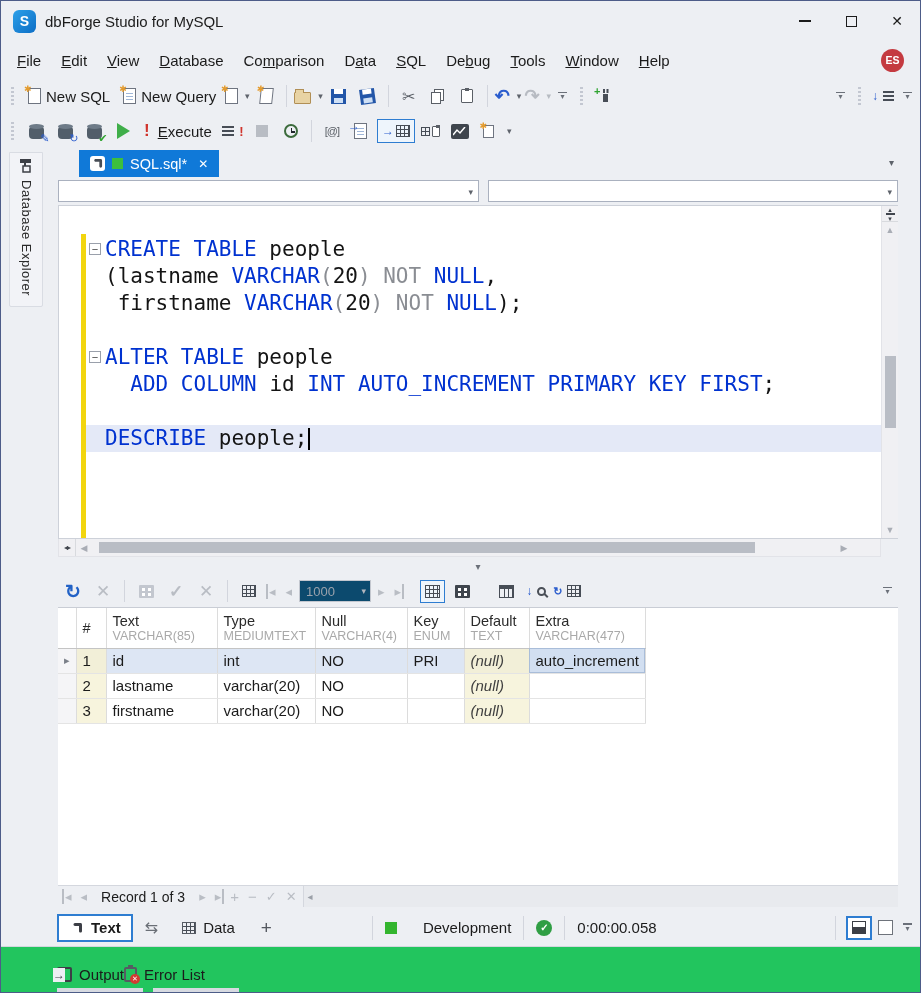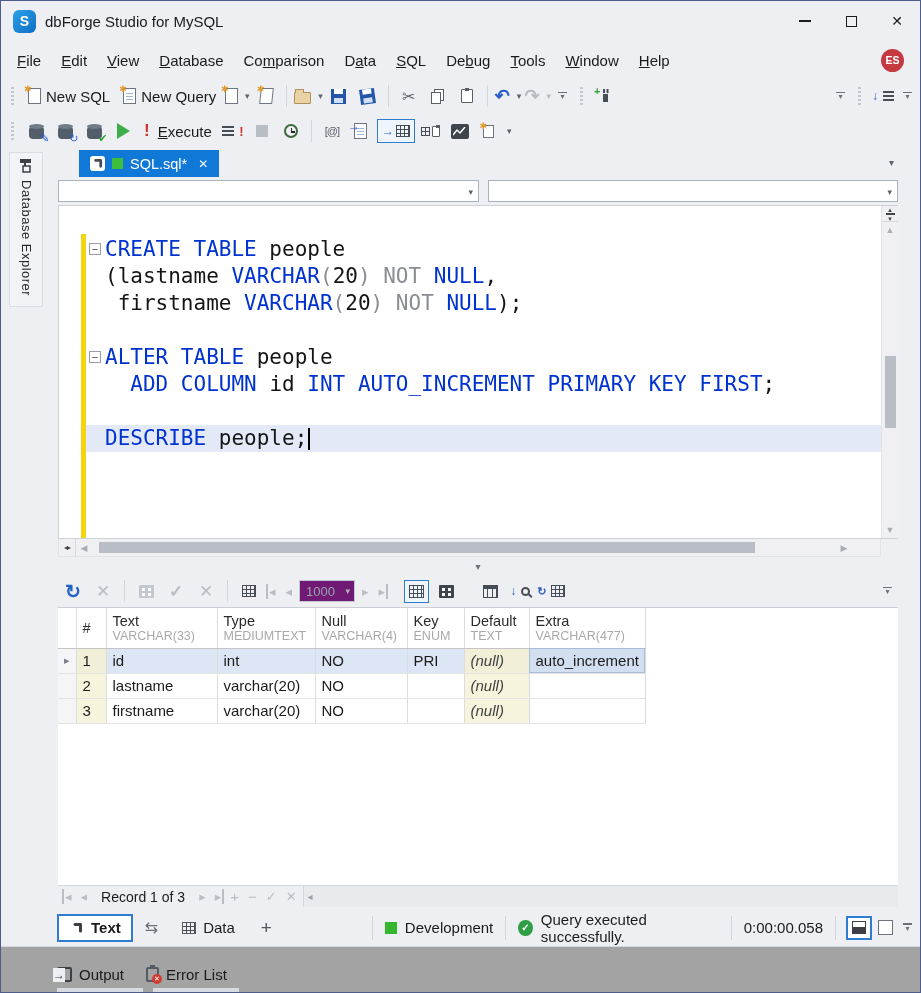--- a/index.html
+++ b/index.html
@@ -123,21 +123,21 @@
   .hs-arrow{width:16px;text-align:center;color:#a9adb5;font-size:9px;}
   .hs-thumb{position:absolute;left:40px;width:656px;top:3px;height:11px;background:#b9bdc5;}
   .hs-arrow.r{position:absolute;right:28px;}
 
   .vsplitter{height:18px;display:flex;align-items:center;justify-content:center;color:#6b7079;font-size:10px;}
 
   
   .res-toolbar{height:32px;display:flex;align-items:center;gap:4px;padding:0 2px;}
   .refresh-ic{color:#2262c6;font-size:19px;font-weight:bold;}
   .gray{color:#b9bdc4;} .gray-d{color:#9ba0a8;}
-  .page-combo{width:56px;height:22px;border:1px solid #c3c7cf;background:#701a75;color:#9aa2ac;font-size:13px;
+  .page-combo{width:72px;height:22px;border:1px solid #c3c7cf;background:#0c4a6e;color:#9aa2ac;font-size:13px;
     display:flex;align-items:center;padding:0 6px;position:relative;}
   .page-combo .dd{position:absolute;right:4px;color:#b2b6be;}
   .nav-a{font-size:13px;color:#b9bdc4;padding:0 3px;}
   .nav-a.e{border-left:2px solid #b9bdc4;padding-left:1px;}
   .nav-a.e2{border-right:2px solid #b9bdc4;padding-right:1px;}
 
   
   .grid-area{height:278px;background:#fff;border-top:1px solid #c9cdd5;position:relative;overflow:hidden;}
   table.grid{border-collapse:collapse;table-layout:fixed;font-size:15px;color:#1b1b1b;}
   .grid th,.grid td{border-right:1px solid #dcdcdc;border-bottom:1px solid #e4e4e4;padding:0 6px;overflow:hidden;white-space:nowrap;text-align:left;font-weight:normal;}
@@ -158,31 +158,31 @@
   .record-nav{height:22px;display:flex;align-items:center;gap:3px;background:#edeff3;border-top:1px solid #d4d7de;padding-left:4px;font-size:14px;color:#1b1b1b;}
   .rn-label{margin:0 8px;}
   .rn-track{flex:1;height:100%;background:#e8eaee;border-left:1px solid #d4d7de;display:flex;align-items:center;padding-left:4px;}
 
   
   .bottom-tabs{height:37px;display:flex;align-items:center;background:#edeff3;padding-left:56px;font-size:15px;color:#1b1b1b;}
   .text-tab{height:28px;border:2px solid #2e7dd1;background:#fff;display:flex;align-items:center;gap:7px;padding:0 10px;font-weight:bold;}
   .data-tab{display:flex;align-items:center;gap:7px;padding:0 10px;margin-left:14px;}
   .swap-ic{color:#6a6f76;font-size:16px;margin-left:12px;}
   .plus-btn{font-size:19px;color:#54585f;margin-left:16px;}
-  .status-seg{display:flex;align-items:center;gap:8px;padding:0 12px;justify-content:space-between;}
+  .status-seg{display:flex;align-items:center;gap:26px;padding:0 12px;justify-content:space-between;}
   .vline{width:1px;height:24px;background:#d2d5dd;}
   .dev-sq{width:12px;height:12px;background:#33b52e;}
   .ok-circ{width:16px;height:16px;border-radius:50%;background:#2f9e44;color:#fff;font-size:10px;font-weight:bold;display:flex;align-items:center;justify-content:center;}
   .layout-btns{margin-left:auto;display:flex;align-items:center;gap:6px;padding-right:4px;}
   .lb1{width:26px;height:24px;border:2px solid #2e7dd1;background:#fff;display:flex;align-items:center;justify-content:center;}
   .lb1 .inner{width:14px;height:13px;border:1.5px solid #3c3f46;background:linear-gradient(to bottom,#fff 0 50%,#3c3f46 50% 100%);}
   .lb2{width:15px;height:15px;border:1.5px solid #6e737b;background:#fff;}
 
   
-  .output-bar{height:48px;background:#a3a3a3;border-top:1px solid #d4d7de;position:relative;padding:8px 0 0 56px;display:flex;gap:22px;font-size:15px;color:#1b1b1b;}
+  .output-bar{height:48px;background:#22c55e;border-top:1px solid #d4d7de;position:relative;padding:8px 0 0 56px;display:flex;font-size:15px;color:#1b1b1b;}
   .ob-item{display:flex;align-items:center;gap:7px;}
   .out-ic{width:15px;height:15px;border:2px solid #3c3f46;border-radius:2px;position:relative;}
   .out-ic:before{content:"→";position:absolute;left:-6px;top:-1px;font-size:12px;font-weight:bold;color:#3c3f46;background:#edeff3;}
   .err-ic{width:13px;height:15px;border:2px solid #565b63;border-radius:2px;position:relative;}
   .err-ic:before{content:"";position:absolute;top:-4px;left:2px;width:5px;height:3px;background:#565b63;}
   .err-ic .dot{position:absolute;right:-5px;bottom:-4px;width:10px;height:10px;border-radius:50%;background:#d23b32;color:#fff;
     font-size:7px;display:flex;align-items:center;justify-content:center;}
   .ob-under{position:absolute;bottom:0;left:56px;width:86px;height:6px;background:#d7dae1;box-shadow:96px 0 0 #d7dae1;}
 </style>
 </head>
@@ -505,21 +505,21 @@
               <col style="width: 109px;">
             </colgroup>
             <thead>
               <tr>
                 <th class="c-ind"></th>
                 <th>
                   <div class="col-name">#</div>
                 </th>
                 <th>
                   <div class="col-name">Text</div>
-                  <div class="col-type">VARCHAR(33)</div>
+                  <div class="col-type">VARCHAR(85)</div>
                 </th>
                 <th>
                   <div class="col-name">Type</div>
                   <div class="col-type">MEDIUMTEXT</div>
                 </th>
                 <th>
                   <div class="col-name">Null</div>
                   <div class="col-type">VARCHAR(4)</div>
                 </th>
                 <th>
@@ -604,21 +604,20 @@
     </div>
     <span class="plus-btn">+</span>
     <span class="vline" style="margin-left:100px;"></span>
     <div class="status-seg">
       <span class="dev-sq"></span>
       <span>Development</span>
     </div>
     <span class="vline"></span>
     <div class="status-seg">
       <span class="ok-circ">✓</span>
-      <span>Query executed successfully.</span>
     </div>
     <span class="vline"></span>
     <div class="status-seg">
       <span>0:00:00.058</span>
     </div>
     <div class="layout-btns">
       <span class="vline" style="margin-right:4px;"></span>
       <span class="lb1">
           <span class="inner"></span>
         </span>

